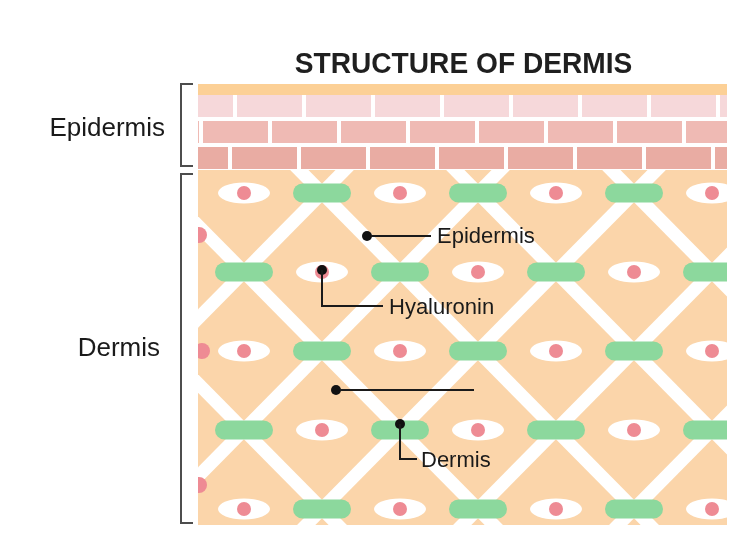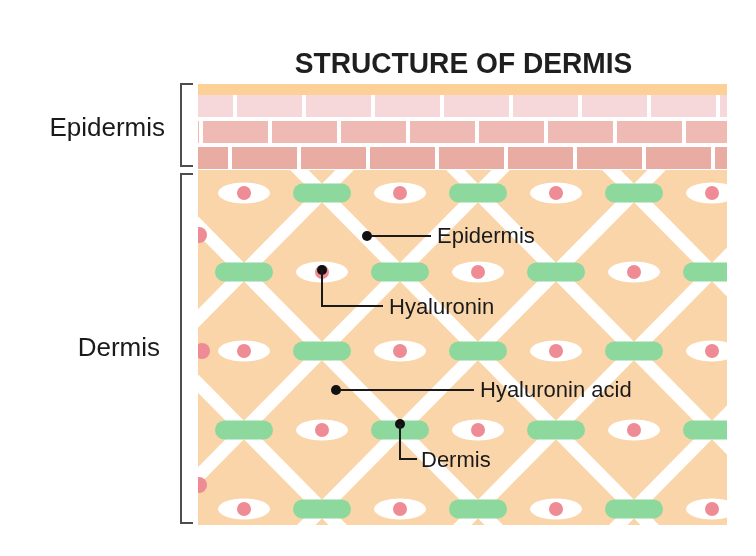--- a/index.html
+++ b/index.html
@@ -194,20 +194,19 @@
   <div id="collagen-line" class="leader-line"></div>
   <div id="collagen-label" class="ann-label">Epidermis</div>
 
   <div id="fibro-dot" class="leader-dot"></div>
   <div id="fibro-vline" class="leader-line"></div>
   <div id="fibro-hline" class="leader-line"></div>
   <div id="fibro-label" class="ann-label">Hyaluronin</div>
 
   <div id="hyal-dot" class="leader-dot"></div>
   <div id="hyal-line" class="leader-line"></div>
-  <div id="hyal-label" class="ann-label">Hyaluronin acid</div>
 
   <div id="elastin-dot" class="leader-dot"></div>
   <div id="elastin-vline" class="leader-line"></div>
   <div id="elastin-hline" class="leader-line"></div>
   <div id="elastin-label" class="ann-label">Dermis</div>
 
 </div>
 
 </body></html>

